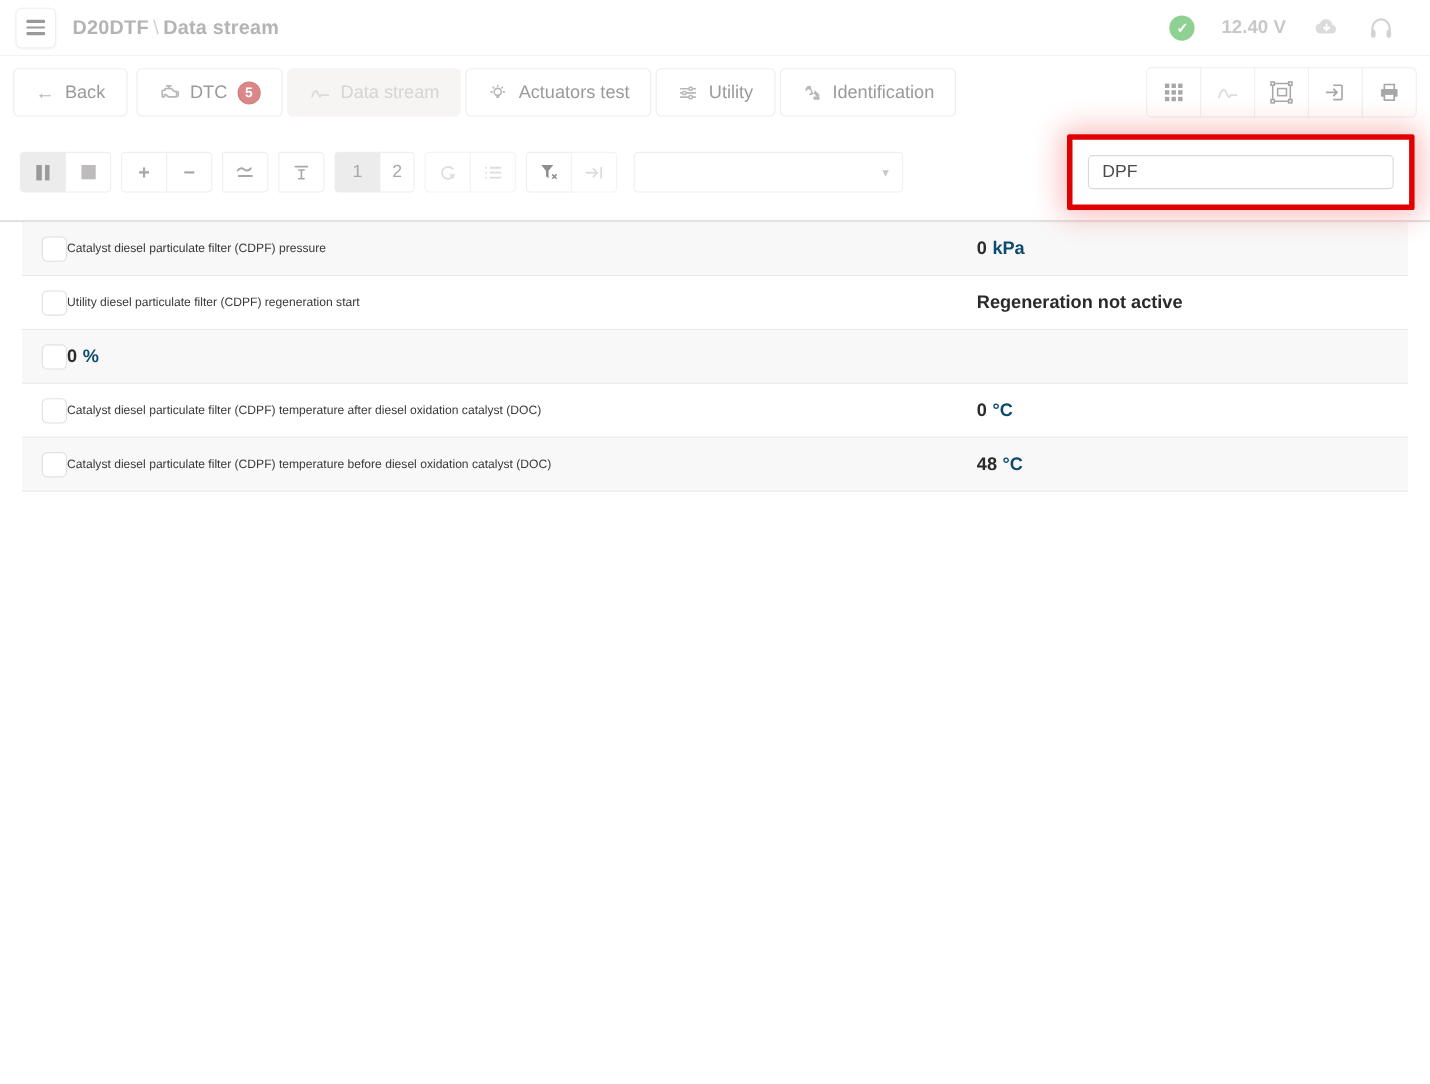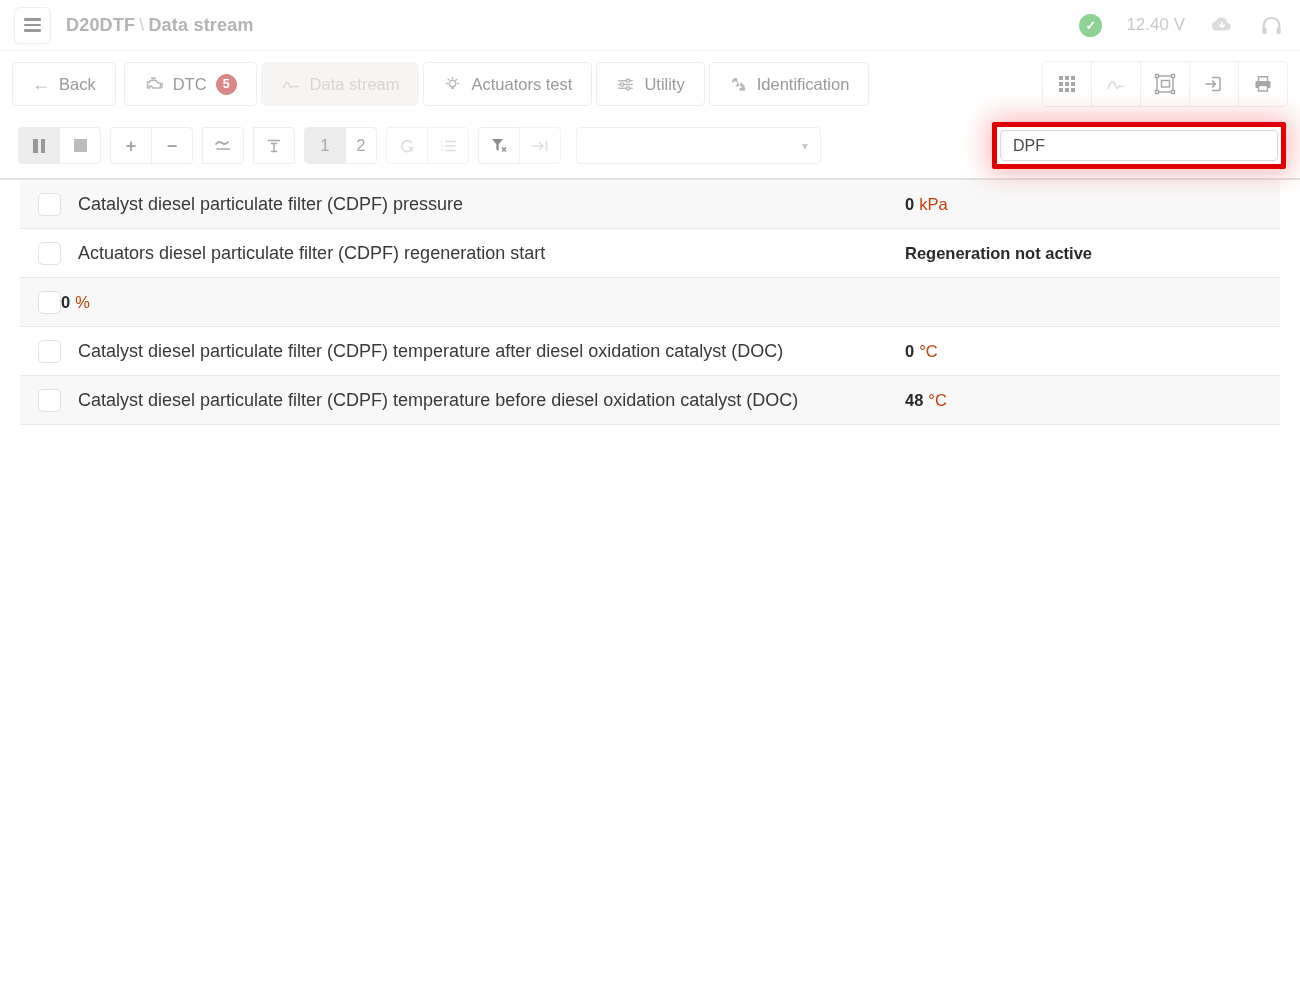--- a/index.html
+++ b/index.html
@@ -4,31 +4,31 @@
 <style>
   * { box-sizing: border-box; }
   html,body { margin:0; padding:0; }
   body {
     width:1300px; height:985px; background:#fff; overflow:hidden;
     font-family:"Liberation Sans", sans-serif; color:#9b9b9b;
   }
   svg { display:block; }
 
   
-  .topbar { display:flex; align-items:center; height:51px; padding:0 16px 0 14px; border-bottom:1px solid #f2f2f2;text-align:center; }
+  .topbar { display:flex; align-items:center; height:51px; padding:0 32px 0 14px; border-bottom:1px solid #f2f2f2;text-align:center; }
   .menu-btn { width:37px; height:37px; background:#fff; border:1px solid #f0eeee; border-radius:6px;
     display:flex; flex-direction:column; align-items:center; justify-content:center; gap:3px; cursor:pointer;
     box-shadow:0 1px 2px rgba(0,0,0,.03); }
   .menu-btn i { display:block; width:17px; height:2.5px; background:#9a9a9a; border-radius:1px; }
   .breadcrumb { margin-left:15px; font-size:18px; font-weight:600; color:#b5b3b3; letter-spacing:.2px; }
   .breadcrumb .sep { color:#d3d1d1; font-weight:400; padding:0 4px; }
   .topbar-right { margin-left:auto; display:flex; align-items:center; gap:24px; }
   .check-badge { width:23px; height:23px; border-radius:50%; background:#8ed193; color:#fff;
     display:flex; align-items:center; justify-content:center; font-size:13px; font-weight:bold; }
-  .voltage { font-size:17px; color:#c9c7c7; font-weight:400; }
+  .voltage { font-size:17px; color:#c9c7c7; font-weight:700; }
   .cloud-ic { color:#dcdada; } .phones-ic { color:#d4d2d2; }
 
   
   .tabrow { display:flex; align-items:center; padding:10px 12px 6px 12px; position:relative; }
   .tab-btn { height:44px; display:flex; align-items:center; gap:9px; padding:0 19px; margin-right:4px;
     background:#fff; border:1px solid #efeceb; border-radius:5px; color:#9b9999; font-size:16.5px; cursor:pointer; white-space:nowrap; }
   .tab-btn .ic { color:#b9b7b7; }
   .tab-back { margin-right:8px; }
   .tab-disabled { background:#f7f4f4; border-color:#f7f4f4; color:#d8d4d3; cursor:default; }
   .tab-disabled .ic { color:#ddd9d8; }
@@ -54,34 +54,34 @@
   .num-btn { font-size:16px; color:#a9a7a7; }
   .pause-ic { display:flex; gap:3px; } .pause-ic i { width:4.5px; height:14px; background:currentColor; display:block; }
   .stop-ic { width:13px; height:13px; background:#bdbbbb; display:block; }
   .glyph { font-size:18px; line-height:1; }
   .dropdown { position:relative; width:245px; height:37px; margin-left:6px; background:#fff;
     border:1px solid #f0efef; border-radius:4px; cursor:pointer; }
   .dropdown .caret { position:absolute; right:12px; top:50%; transform:translateY(-50%); color:#c9c7c7; font-size:12px; }
   .dropdown .val { line-height:35px; padding:0 12px; font-size:15px; color:#555; }
 
   .search-wrap { margin-left:auto; }
-  .red-frame { border:5px solid #e10000; border-radius:2px; padding:3px;
+  .red-frame { border:5px solid #e10000; border-radius:2px; padding:14px;
     box-shadow:0 0 26px 5px rgba(240,45,45,.32); background:transparent; }
   .search-input { width:278px; height:31px; border:1px solid #d9d9d9; border-radius:4px; outline:none;
     padding:0 12px; font-size:16px; color:#4a4a4a; font-family:"Liberation Sans", sans-serif; background:#fff; }
 
   
   .datatable { margin:0 20px; }
   .drow { display:flex; align-items:center; height:49px; border-bottom:1px solid #e9e8e8; background:#fff; }
   .drow.alt { background:#f8f8f8; }
   .dcheck { flex:0 0 auto; width:23px; height:23px; margin-left:18px; background:#fff;
     border:1px solid #e2e0e0; border-radius:5px; cursor:pointer; }
-  .dlabel { flex:0 0 827px; margin-left:17px; font-size:18px; color:#3a3838; overflow:hidden; white-space:nowrap; }
+  .dlabel { flex:0 0 827px; font-size:11px; color:#3a3838; overflow:hidden; white-space:nowrap; }
   .dvalue { font-size:16.5px; font-weight:bold; color:#2b2929; white-space:nowrap; }
-  .dunit { font-weight:normal; color:#c2410c; margin-left:5px; }
+  .dunit { font-weight:bold; color:#0c4a6e; margin-left:5px; }
 </style>
 </head>
 <body>
 
 <div class="topbar">
   <div class="menu-btn">
     <i></i>
       <i></i>
       <i></i>
   </div>
@@ -311,21 +311,21 @@
 </div>
 
 <div class="datatable">
     <div class="drow alt">
     <span class="dcheck"></span>
     <div class="dlabel">Catalyst diesel particulate filter (CDPF) pressure</div>
     <div class="dvalue"><span>0</span><span class="dunit">kPa</span></div>
   </div>
     <div class="drow">
     <span class="dcheck"></span>
-    <div class="dlabel">Actuators diesel particulate filter (CDPF) regeneration start</div>
+    <div class="dlabel">Utility diesel particulate filter (CDPF) regeneration start</div>
     <div class="dvalue"><span>Regeneration not active</span></div>
   </div>
     <div class="drow alt">
     <span class="dcheck"></span>
     <div class="dvalue"><span>0</span><span class="dunit">%</span></div>
   </div>
     <div class="drow">
     <span class="dcheck"></span>
     <div class="dlabel">Catalyst diesel particulate filter (CDPF) temperature after diesel oxidation catalyst (DOC)</div>
     <div class="dvalue"><span>0</span><span class="dunit">°C</span></div>

